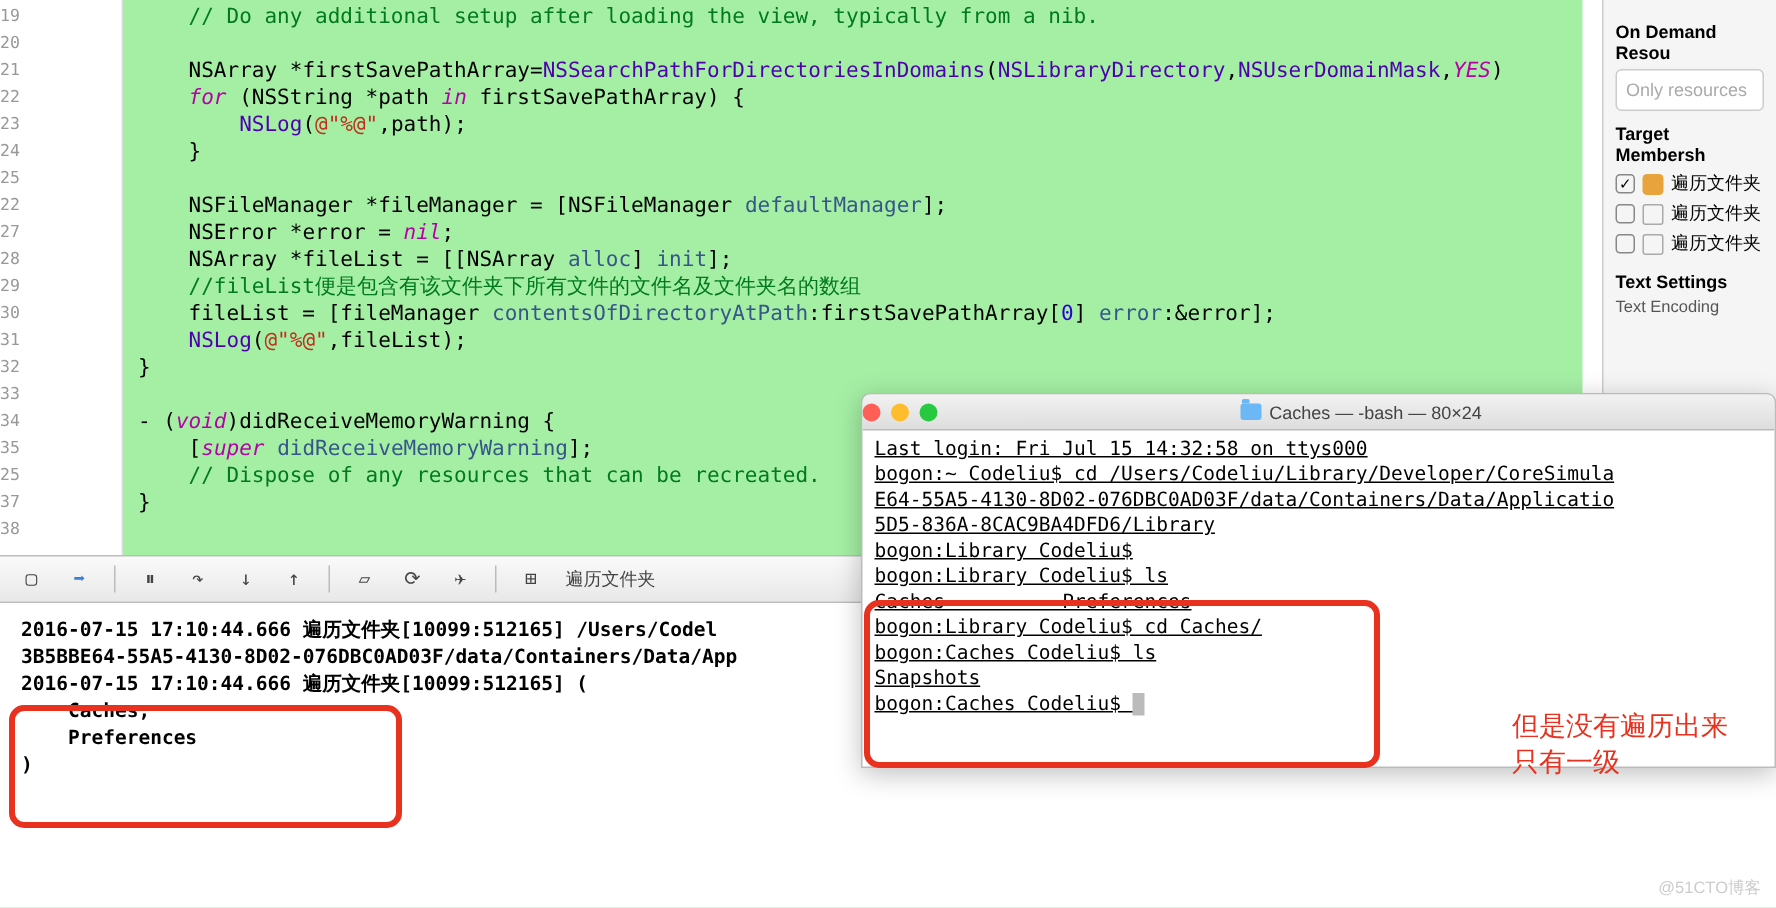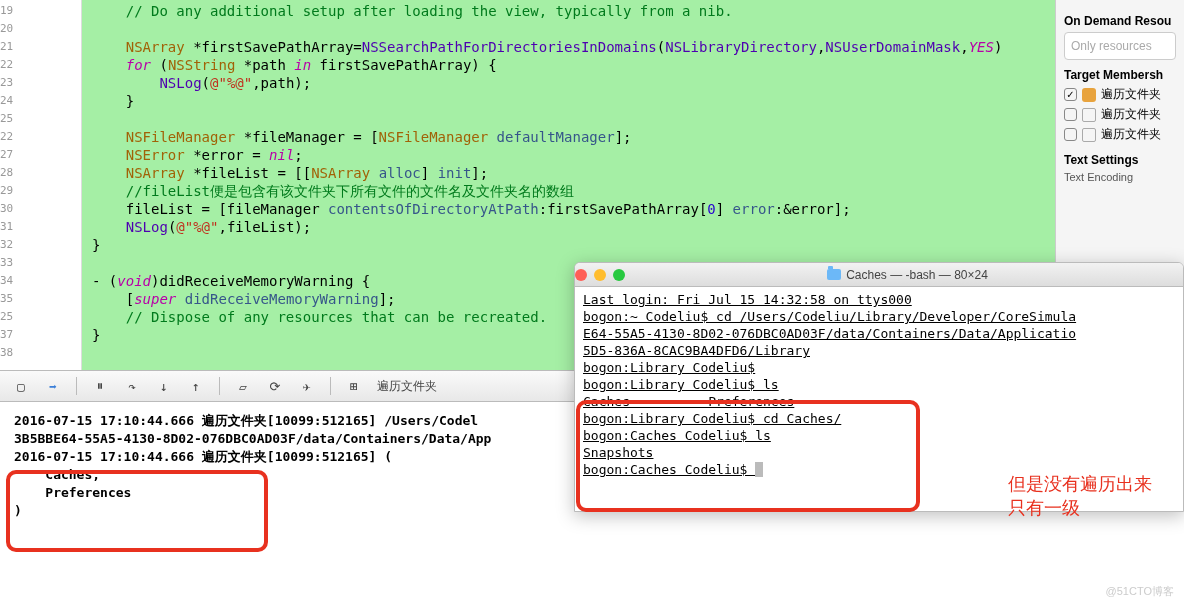--- a/index.html
+++ b/index.html
@@ -1,22 +1,22 @@
 <!DOCTYPE html>
 <html><head>
 <meta charset="utf-8">
 <style>
 * { margin: 0; padding: 0; box-sizing: border-box; }
 body { font-family: Menlo, Monaco, monospace; font-size: 13px; background: #fff; width: 1184px; height: 605px; position: relative; overflow: hidden; }
 .editor { position: absolute; top: 0; left: 0; width: 1055px; height: 370px; display: flex; background: #a5efa5; }
 .gutter { width: 82px; background: #fff; border-right: 1px solid #ddd; padding-top: 2px; text-align: left; color: #999; font-size: 11px; line-height: 18px; }
 .gutter span { display: block; padding-right: 10px; }
 .code { flex: 1; padding: 2px 10px; font-size: 14px; line-height: 18px; white-space: pre; color: #000; overflow: hidden; }
-.kw { color: #b800a8; font-style: italic; } .str { color: #c02f1d; } .typ { color: #4e00b0; } .cls { color: #a16207; } .fn { color: #36568a; } .num { color: #2700cf; } .cmt { color: #007a1c; }
-.sidebar { position: absolute; top: 0; right: 0; width: 129px; height: 370px; background: #f5f5f5; border-left: 1px solid #ccc; padding: 8px; font-family: -apple-system, sans-serif; font-size: 12px; }
+.kw { color: #b800a8; font-style: italic; } .str { color: #c02f1d; } .typ { color: #4e00b0; } .cls { color: #000000; } .fn { color: #36568a; } .num { color: #2700cf; } .cmt { color: #007a1c; }
+.sidebar { position: absolute; top: 0; right: 0; width: 116px; height: 370px; background: #f5f5f5; border-left: 1px solid #ccc; padding: 8px; font-family: -apple-system, sans-serif; font-size: 12px; }
 .sb-hdr { font-weight: bold; margin: 6px 0 4px; }
 .sb-input { background: #fff; border: 1px solid #ccc; border-radius: 4px; padding: 6px 6px; color: #aaa; margin-bottom: 8px; }
 .sb-row { display: flex; align-items: center; gap: 5px; margin: 3px 0; }
 .cbx { width: 13px; height: 13px; border: 1px solid #888; border-radius: 3px; display: inline-flex; align-items: center; justify-content: center; font-size: 10px; }
 .ticon { width: 14px; height: 14px; display: inline-block; }
 .debug-bar { position: absolute; top: 370px; left: 0; width: 1055px; height: 32px; background: linear-gradient(#fafafa,#e8e8e8); border-top: 1px solid #bbb; border-bottom: 1px solid #bbb; display: flex; align-items: center; padding: 0 12px; gap: 14px; color: #444; }
 .db-btn { width: 18px; height: 18px; display: inline-flex; align-items: center; justify-content: center; }
 .db-sep { width: 1px; height: 18px; background: #bbb; }
 .db-lbl { font-family: -apple-system, sans-serif; font-size: 12px; }
 .console { position: absolute; top: 402px; left: 0; width: 1055px; height: 200px; background: #fff; padding: 10px 14px; font-size: 13px; font-weight: bold; color: #000; line-height: 18px; white-space: pre-wrap; }

